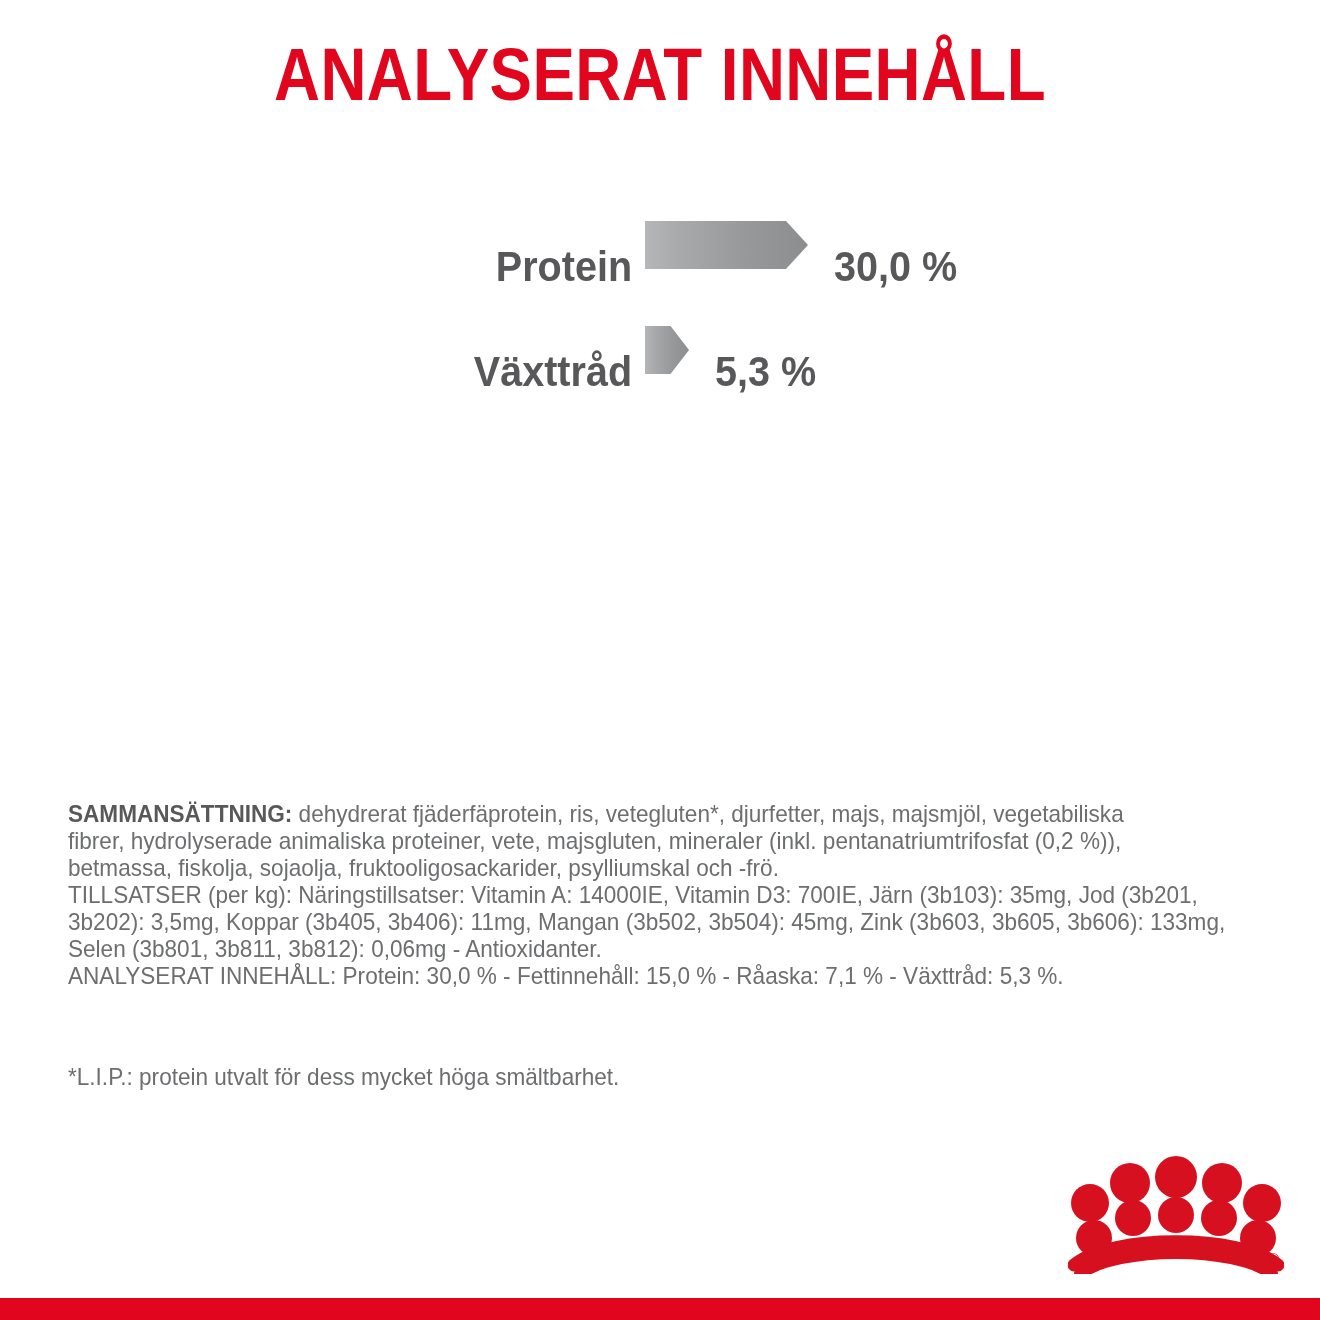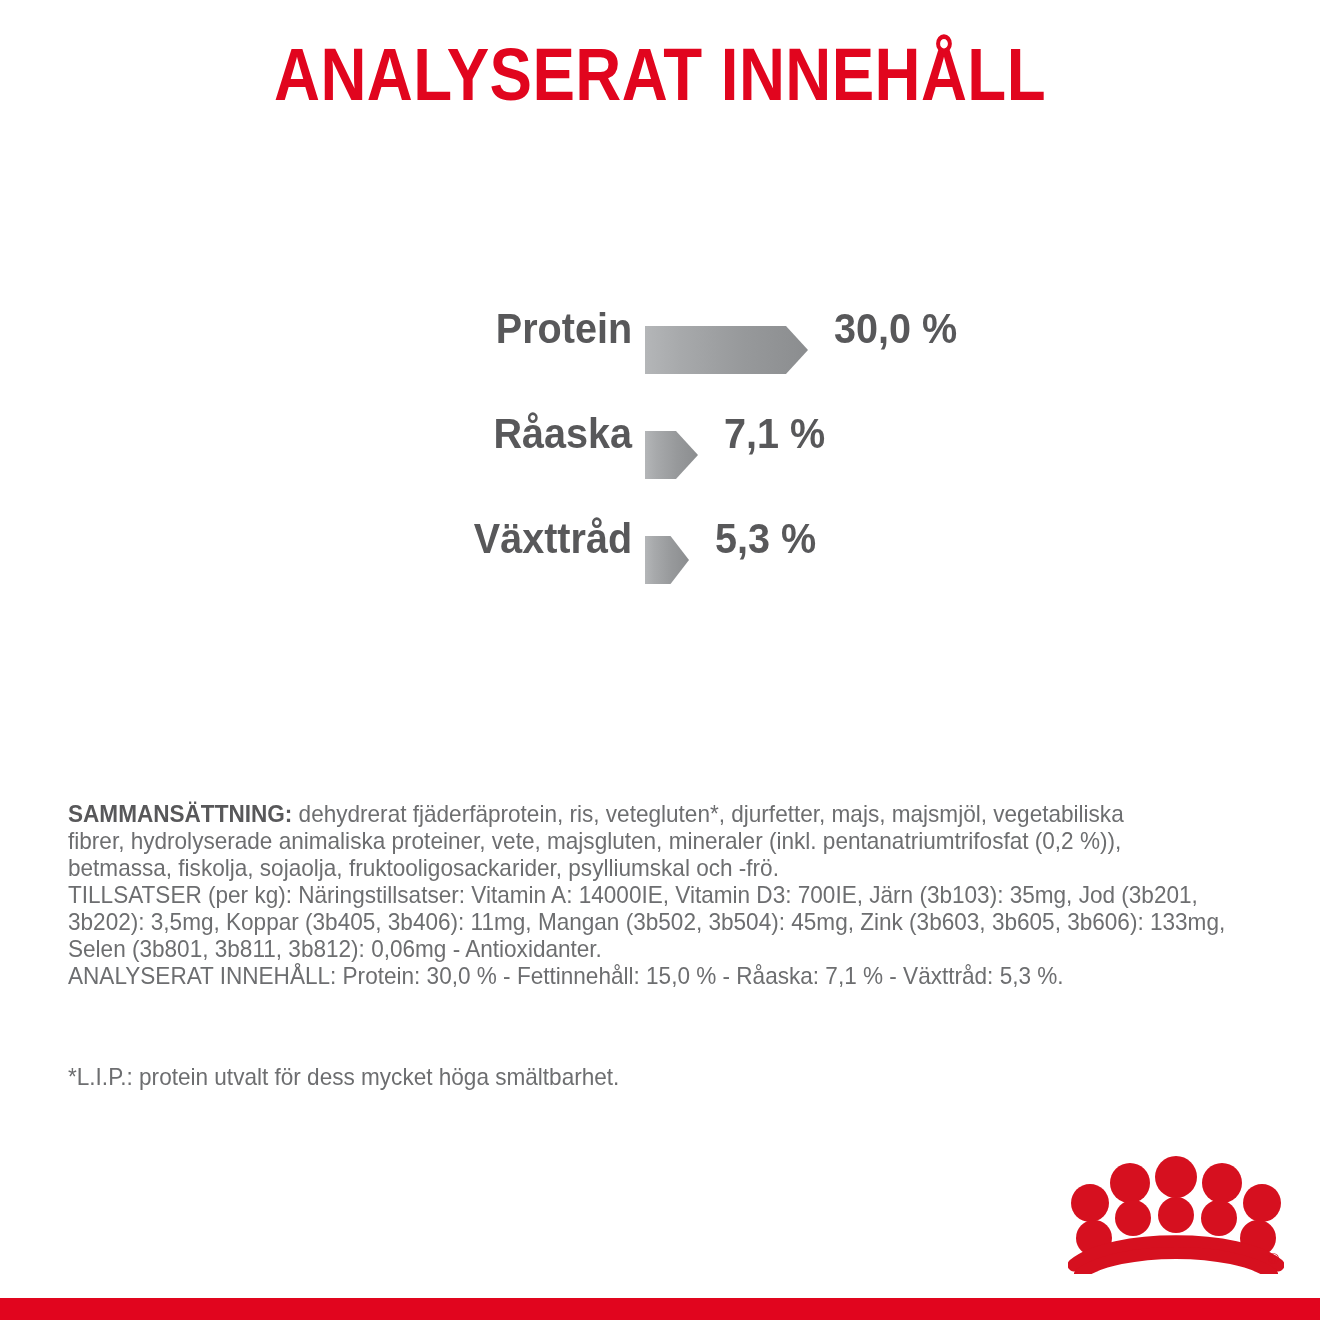--- a/index.html
+++ b/index.html
@@ -37,21 +37,21 @@
   
   #nutrient-list {
     position: absolute;
     top: 245px;
     left: 0;
     width: 1320px;
   }
   .nutrient-row {
     height: 105px;
     display: flex;
-    align-items: flex-end;
+    align-items: flex-start;
     width: 1320px;
   }
   .nutrient-label {
     width: 645px;
     text-align: right;
     padding-right: 14px;
     box-sizing: border-box;
     color: #58585a;
     font-weight: 700;
     font-size: 43px;
@@ -141,27 +141,20 @@
 
 <div id="nutrient-list">
     <div class="nutrient-row">
       <div class="nutrient-label">Protein</div>
       <div class="nutrient-bar-wrap">
         <div class="nutrient-bar" style="width: 163px; clip-path: polygon(0px 0px, 86.5% 0px, 100% 50%, 86.5% 100%, 0px 100%);"></div>
       </div>
       <div class="nutrient-value" style="margin-left: 189px;">30,0 %</div>
     </div>
     <div class="nutrient-row">
-      <div class="nutrient-label">Råaska</div>
-      <div class="nutrient-bar-wrap">
-        <div class="nutrient-bar" style="width: 53px; clip-path: polygon(0px 0px, 58.49% 0px, 100% 50%, 58.49% 100%, 0px 100%);"></div>
-      </div>
-      <div class="nutrient-value" style="margin-left: 79px;">7,1 %</div>
-    </div>
-    <div class="nutrient-row">
       <div class="nutrient-label">Växttråd</div>
       <div class="nutrient-bar-wrap">
         <div class="nutrient-bar" style="width: 44px; clip-path: polygon(0px 0px, 58% 0px, 100% 50%, 58% 100%, 0px 100%);"></div>
       </div>
       <div class="nutrient-value" style="margin-left: 70px;">5,3 %</div>
     </div>
   </div>
 
 <div id="composition-block">
     <div><span class="strong">SAMMANSÄTTNING:</span><span> dehydrerat fjäderfäprotein, ris, vetegluten*, djurfetter, majs, majsmjöl, vegetabiliska</span></div>

